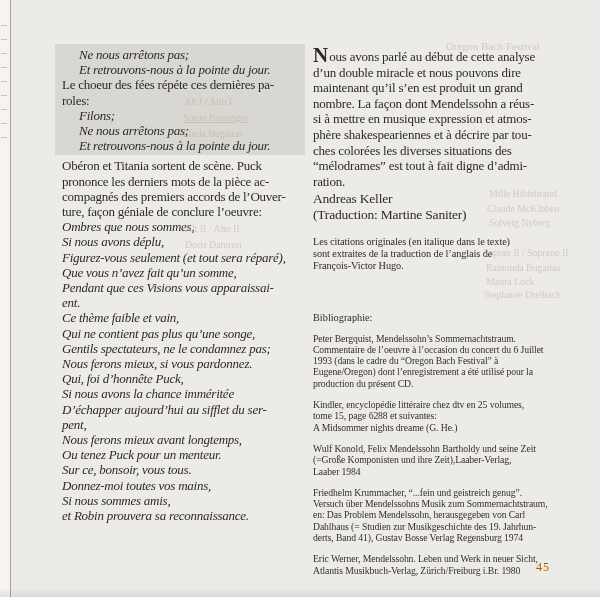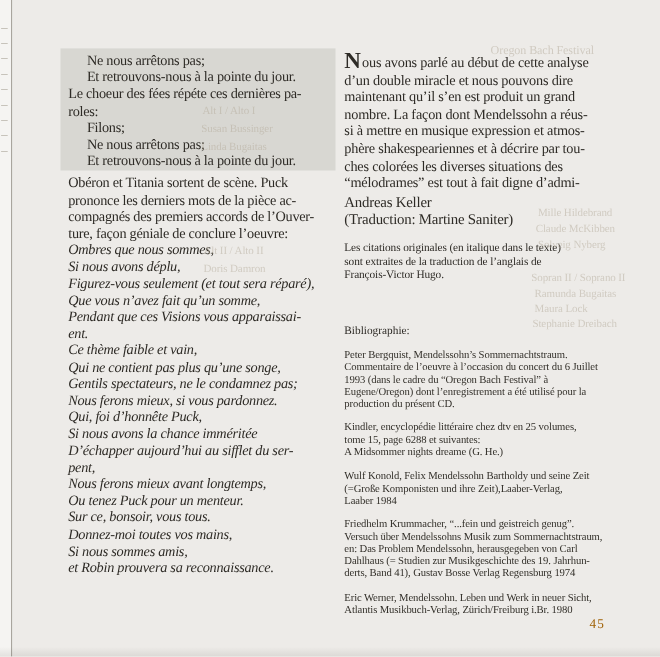--- a/index.html
+++ b/index.html
@@ -26,21 +26,21 @@
     content:"";position:absolute;left:1px;top:12px;width:6px;height:135px;
     background:repeating-linear-gradient(to bottom, transparent 0 13px, #c7c3bb 13px 14px);
   }
 
   
   .left-col{
     position:absolute;left:55px;top:44px;width:250px;
     font-size:13px;line-height:15.2px;letter-spacing:-0.25px;
   }
   .left-col .line{white-space:nowrap;padding-left:7px;}
-  .line.italic{padding-left:24px;}
+  .line.italic{font-style:italic;padding-left:24px;}
   .highlight{background:#d8d7d2;padding-top:3px;padding-bottom:2px;}
   .prose{margin-top:3px;}
   .verse .line{font-style:italic;}
 
   
   .right-col{position:absolute;left:313px;top:49px;width:268px;}
   .para{font-size:13px;line-height:15.6px;letter-spacing:-0.2px;}
   .para .line{white-space:nowrap;}
   .dropcap{
     font-weight:bold;font-size:21px;line-height:0;margin-right:1px;
@@ -122,20 +122,21 @@
         <span class="dropcap">N</span><span>ous avons parlé au début de cette analyse</span>
       </div>
       <div>
           <div class="line">d’un double miracle et nous pouvons dire</div>
           <div class="line">maintenant qu’il s’en est produit un grand</div>
           <div class="line">nombre. La façon dont Mendelssohn a réus-</div>
           <div class="line">si à mettre en musique expression et atmos-</div>
           <div class="line">phère shakespeariennes et à décrire par tou-</div>
           <div class="line">ches colorées les diverses situations des</div>
           <div class="line">“mélodrames” est tout à fait digne d’admi-</div>
+          <div class="line">ration.</div>
         </div>
     </div>
 
     <div class="byline-group">
       <div class="byline">Andreas Keller</div>
       <div class="byline">(Traduction: Martine Saniter)</div>
     </div>
 
     <div class="note">Les citations originales (en italique dans le texte)
 sont extraites de la traduction de l’anglais de
@@ -163,21 +164,21 @@
         <div class="bib-entry">Eric Werner, Mendelssohn. Leben und Werk in neuer Sicht,
 Atlantis Musikbuch-Verlag, Zürich/Freiburg i.Br. 1980</div>
       </div>
   </div>
 
   <div class="pagenum">45</div>
 
   <div id="ghosts">
       <span class="ghost" style="left: 446px; top: 40px; font-size: 11px;">Oregon Bach Festival</span>
       <span class="ghost" style="left: 184px; top: 96px;">Alt I / Alto I</span>
-      <span class="ghost" style="left: 183px; top: 112px;">Susan Bussinger</span>
+      <span class="ghost" style="left: 183px; top: 112px; text-decoration: underline;">Susan Bussinger</span>
       <span class="ghost" style="left: 183px; top: 128px;">Linda Bugaitas</span>
       <span class="ghost" style="left: 185px; top: 223px;">Alt II / Alto II</span>
       <span class="ghost" style="left: 185px; top: 239px;">Doris Damron</span>
       <span class="ghost" style="left: 489px; top: 188px;">Mille Hildebrand</span>
       <span class="ghost" style="left: 487px; top: 203px;">Claude McKibben</span>
       <span class="ghost" style="left: 489px; top: 217px;">Solveig Nyberg</span>
       <span class="ghost" style="left: 483px; top: 247px;">Sopran II / Soprano II</span>
       <span class="ghost" style="left: 486px; top: 262px;">Ramunda Bugaitas</span>
       <span class="ghost" style="left: 486px; top: 276px;">Maura Lock</span>
       <span class="ghost" style="left: 484px; top: 289px;">Stephanie Dreibach</span>

